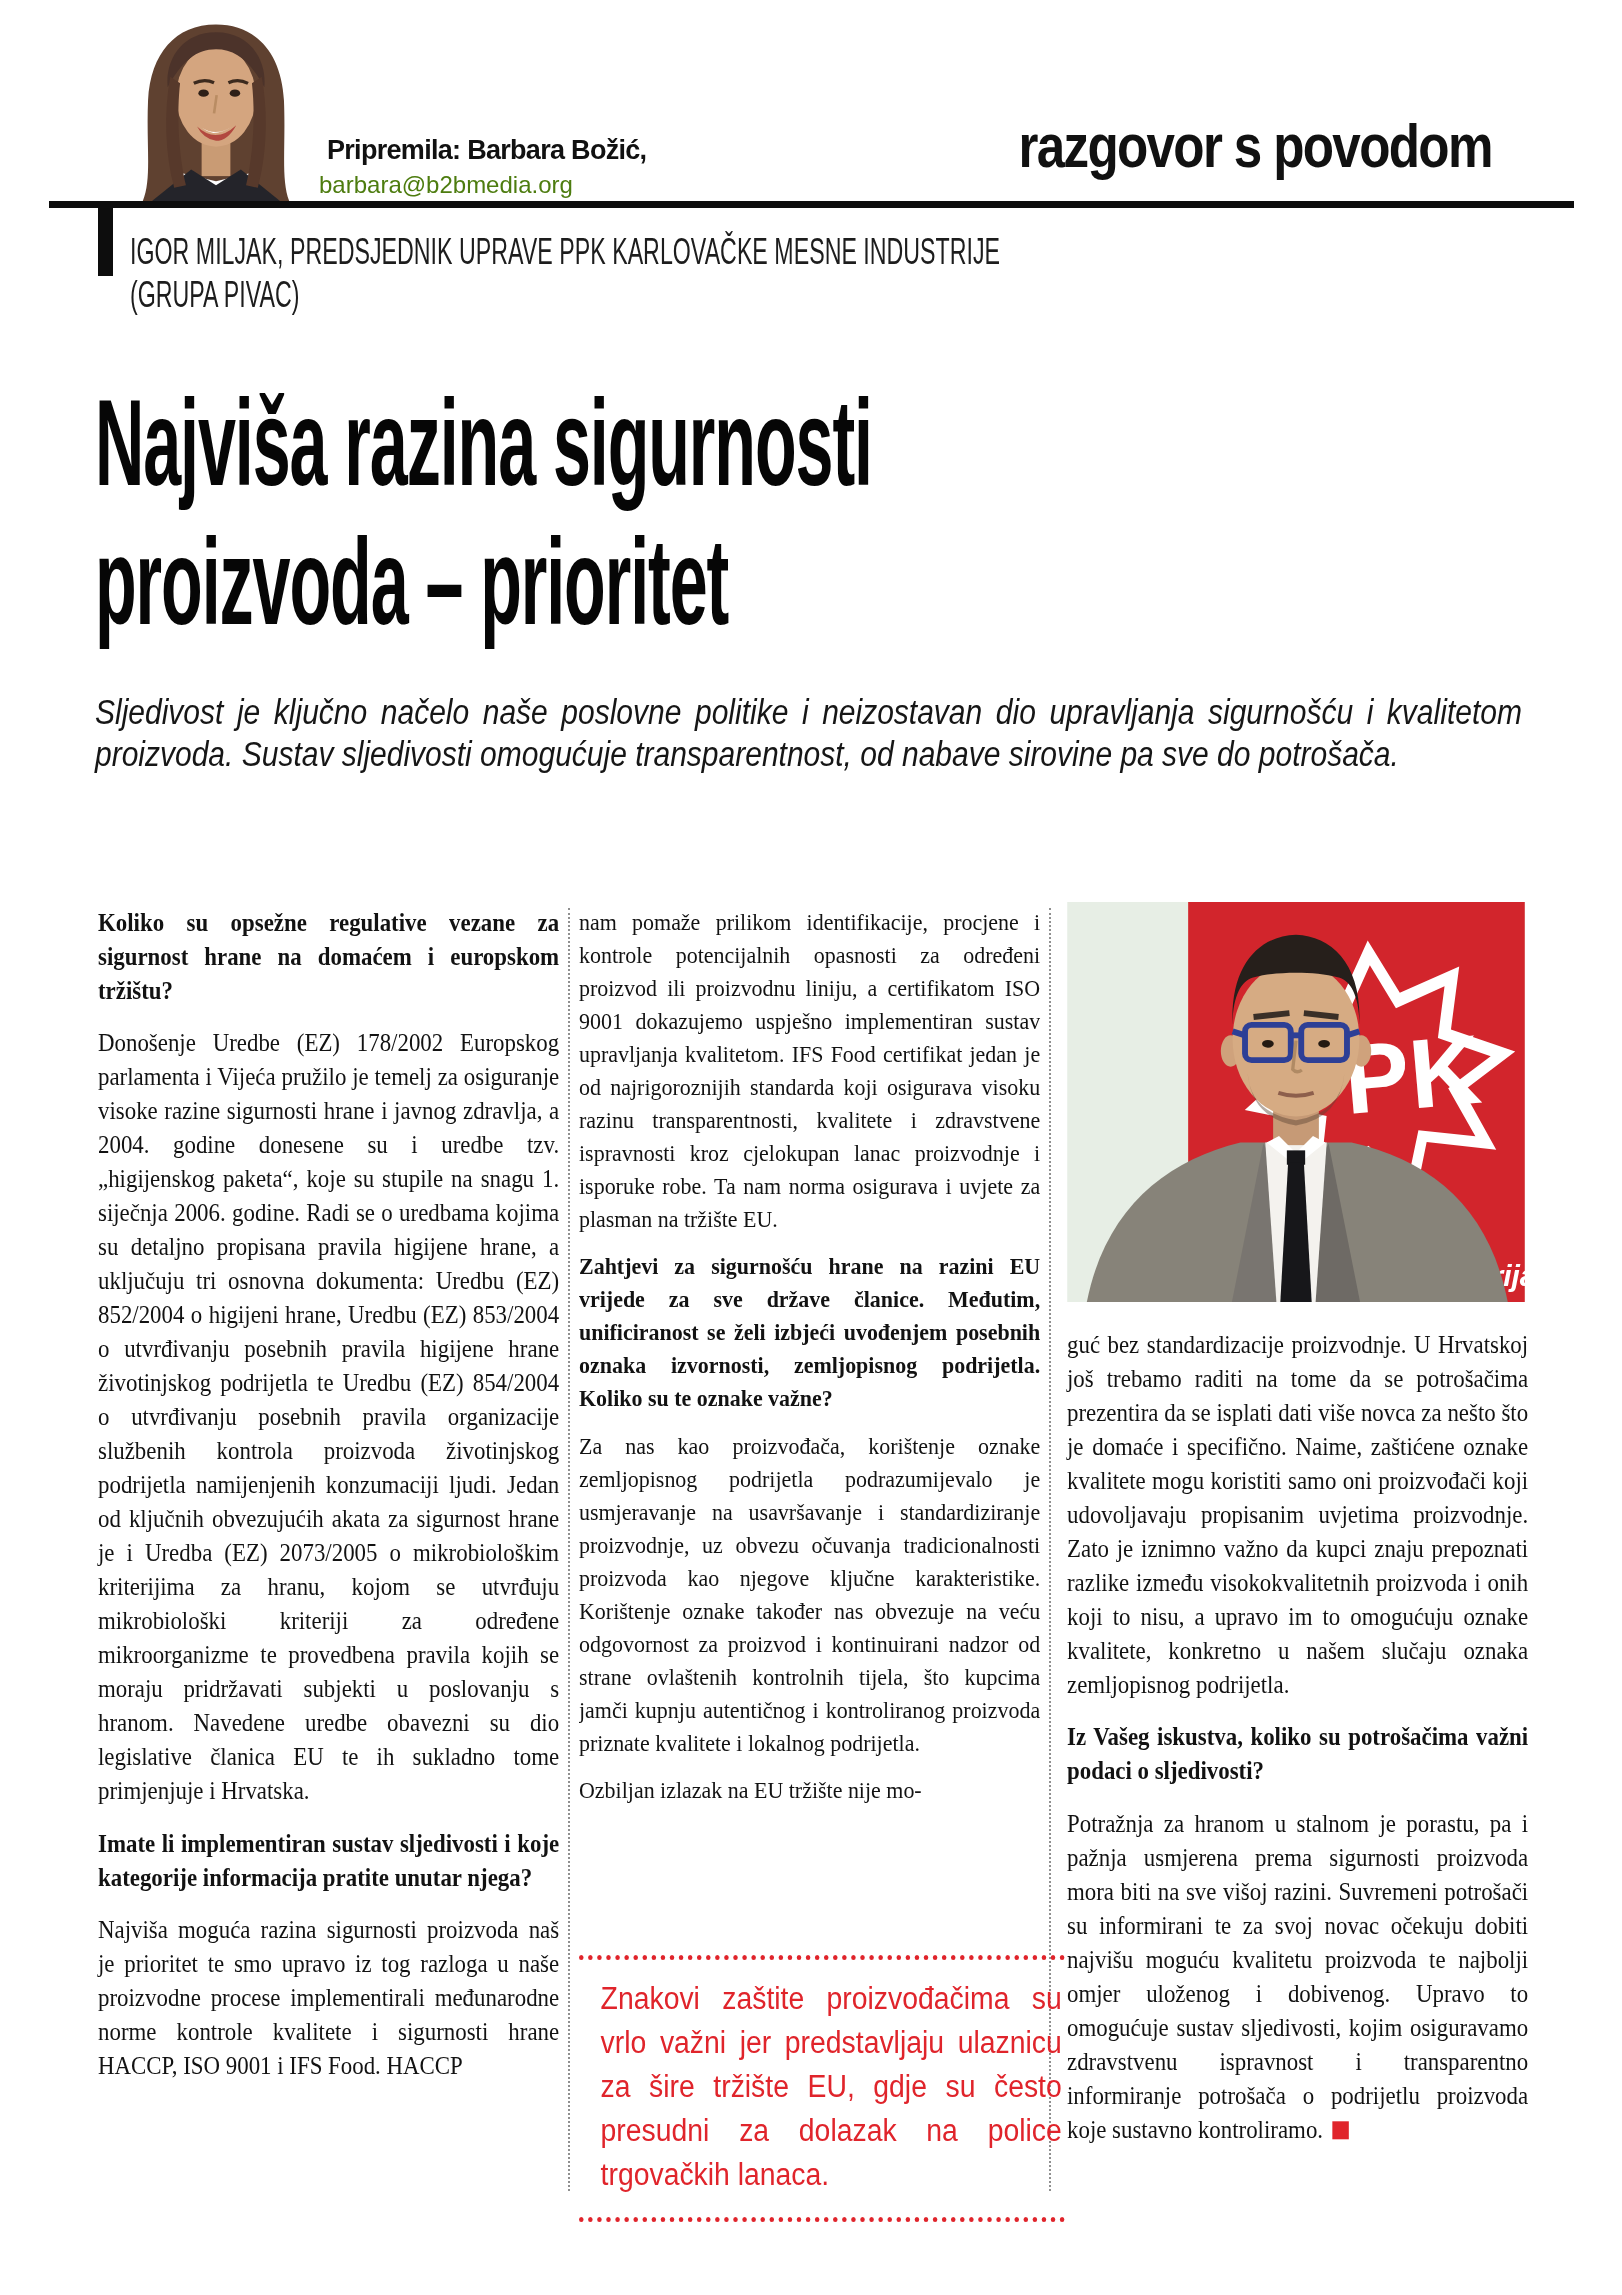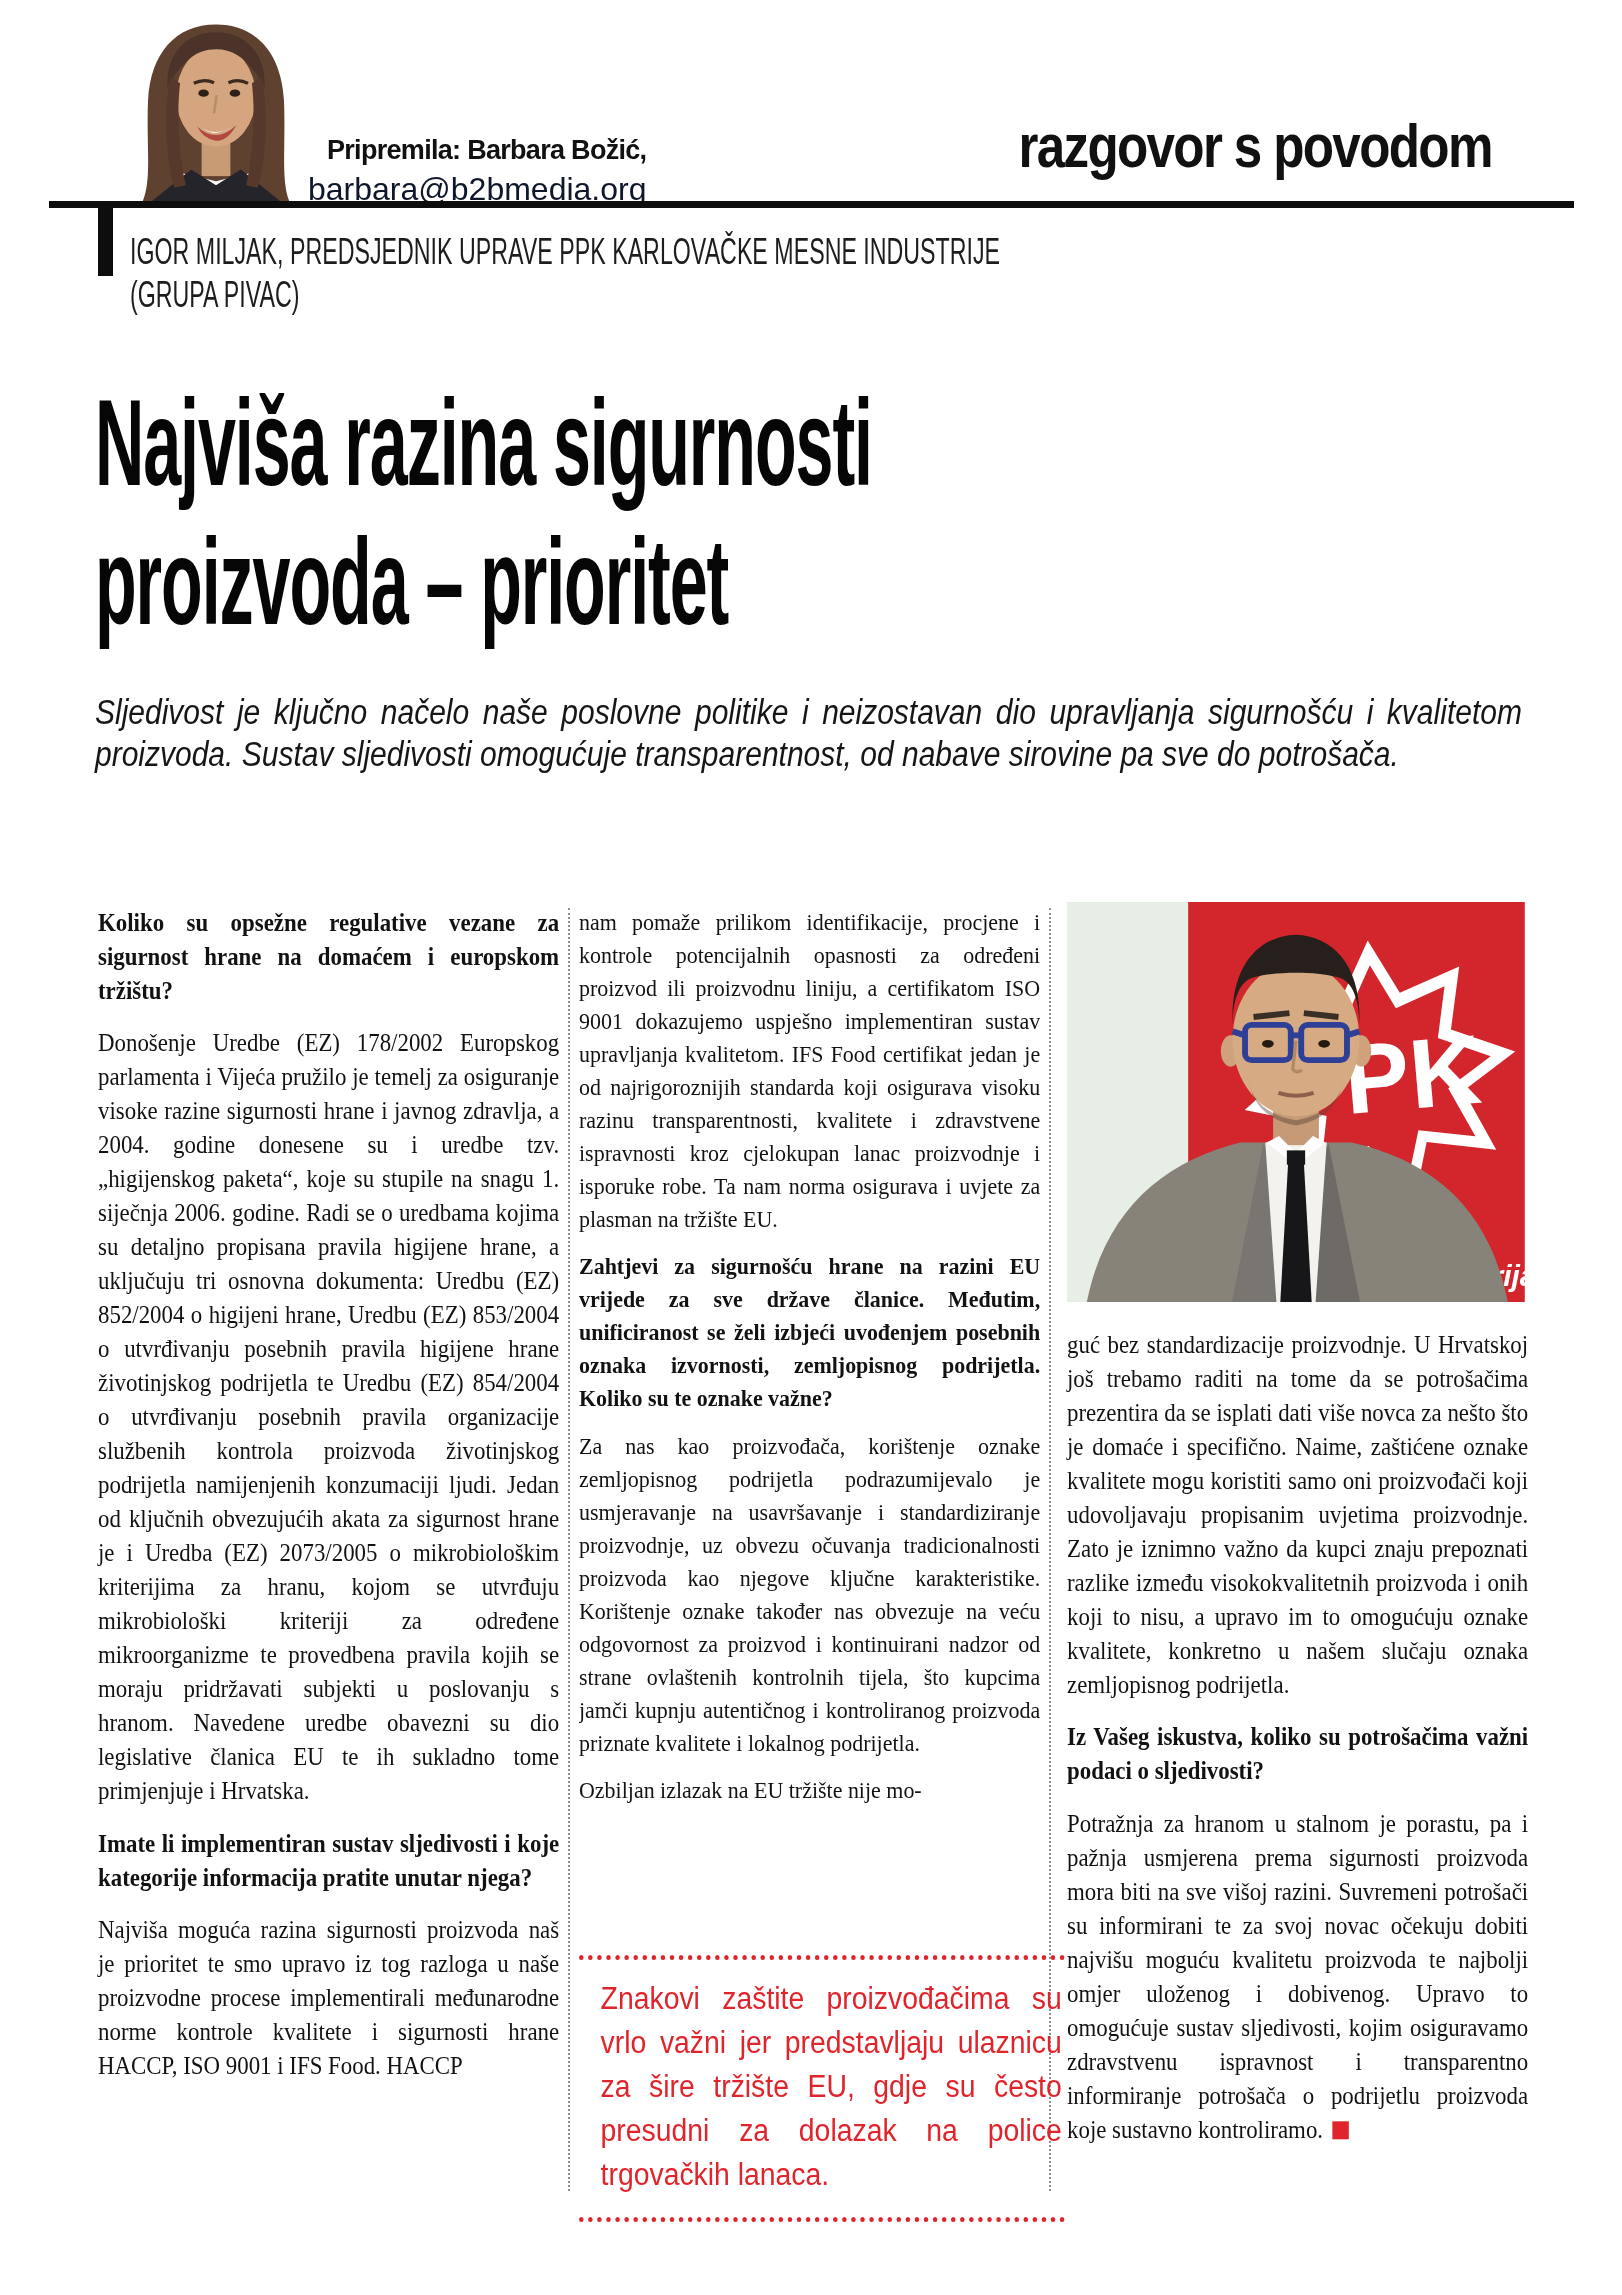--- a/index.html
+++ b/index.html
@@ -1,21 +1,21 @@
 <!DOCTYPE html>
 <html lang="hr" style="font-size:10.5px"><head>
 <meta charset="utf-8">
 <style>
   html,body{margin:0;padding:0;background:#777;}
   .page{position:relative;width:1623px;height:2295px;background:#ffffff;overflow:hidden;
         font-family:"Liberation Sans",sans-serif;color:#111;}
   
   .author-photo{position:absolute;left:118px;top:14.4px;width:196px;height:187px;}
   .byline{position:absolute;left:327px;top:135px;font-weight:700;font-size:27px;letter-spacing:-0.7px;}
-  .byline-email{position:absolute;left:308px;top:171px;font-size:32px;font-weight:400;color:#0f172a;}
+  .byline-email{position:absolute;left:319px;top:171px;font-size:24px;font-weight:400;color:#4d7c0f;}
   .masthead{position:absolute;top:56px;right:103px;display:flex;align-items:center;gap:17px;height:60px;}
   .logo-circle{width:34px;height:34px;border:3.9px solid #0d0d0d;border-radius:50%;
                display:flex;align-items:center;justify-content:center;
                font-weight:700;font-size:14.4px;letter-spacing:-0.7px;}
   .logo-store{font-weight:700;font-size:37px;letter-spacing:-1.3px;}
   .red-dots{height:35px;border-left:3.9px dotted #e0242b;width:0;}
   .issue,.website{font-size:29px;color:#1c1c1c;letter-spacing:-0.7px;}
   .page-vline{width:3.3px;height:63px;background:#0d0d0d;margin:0 6.5px;}
   .page-number{font-weight:700;font-size:38px;letter-spacing:-1.3px;}
   .section-title{position:absolute;top:110px;right:131px;font-weight:700;font-size:62px;

